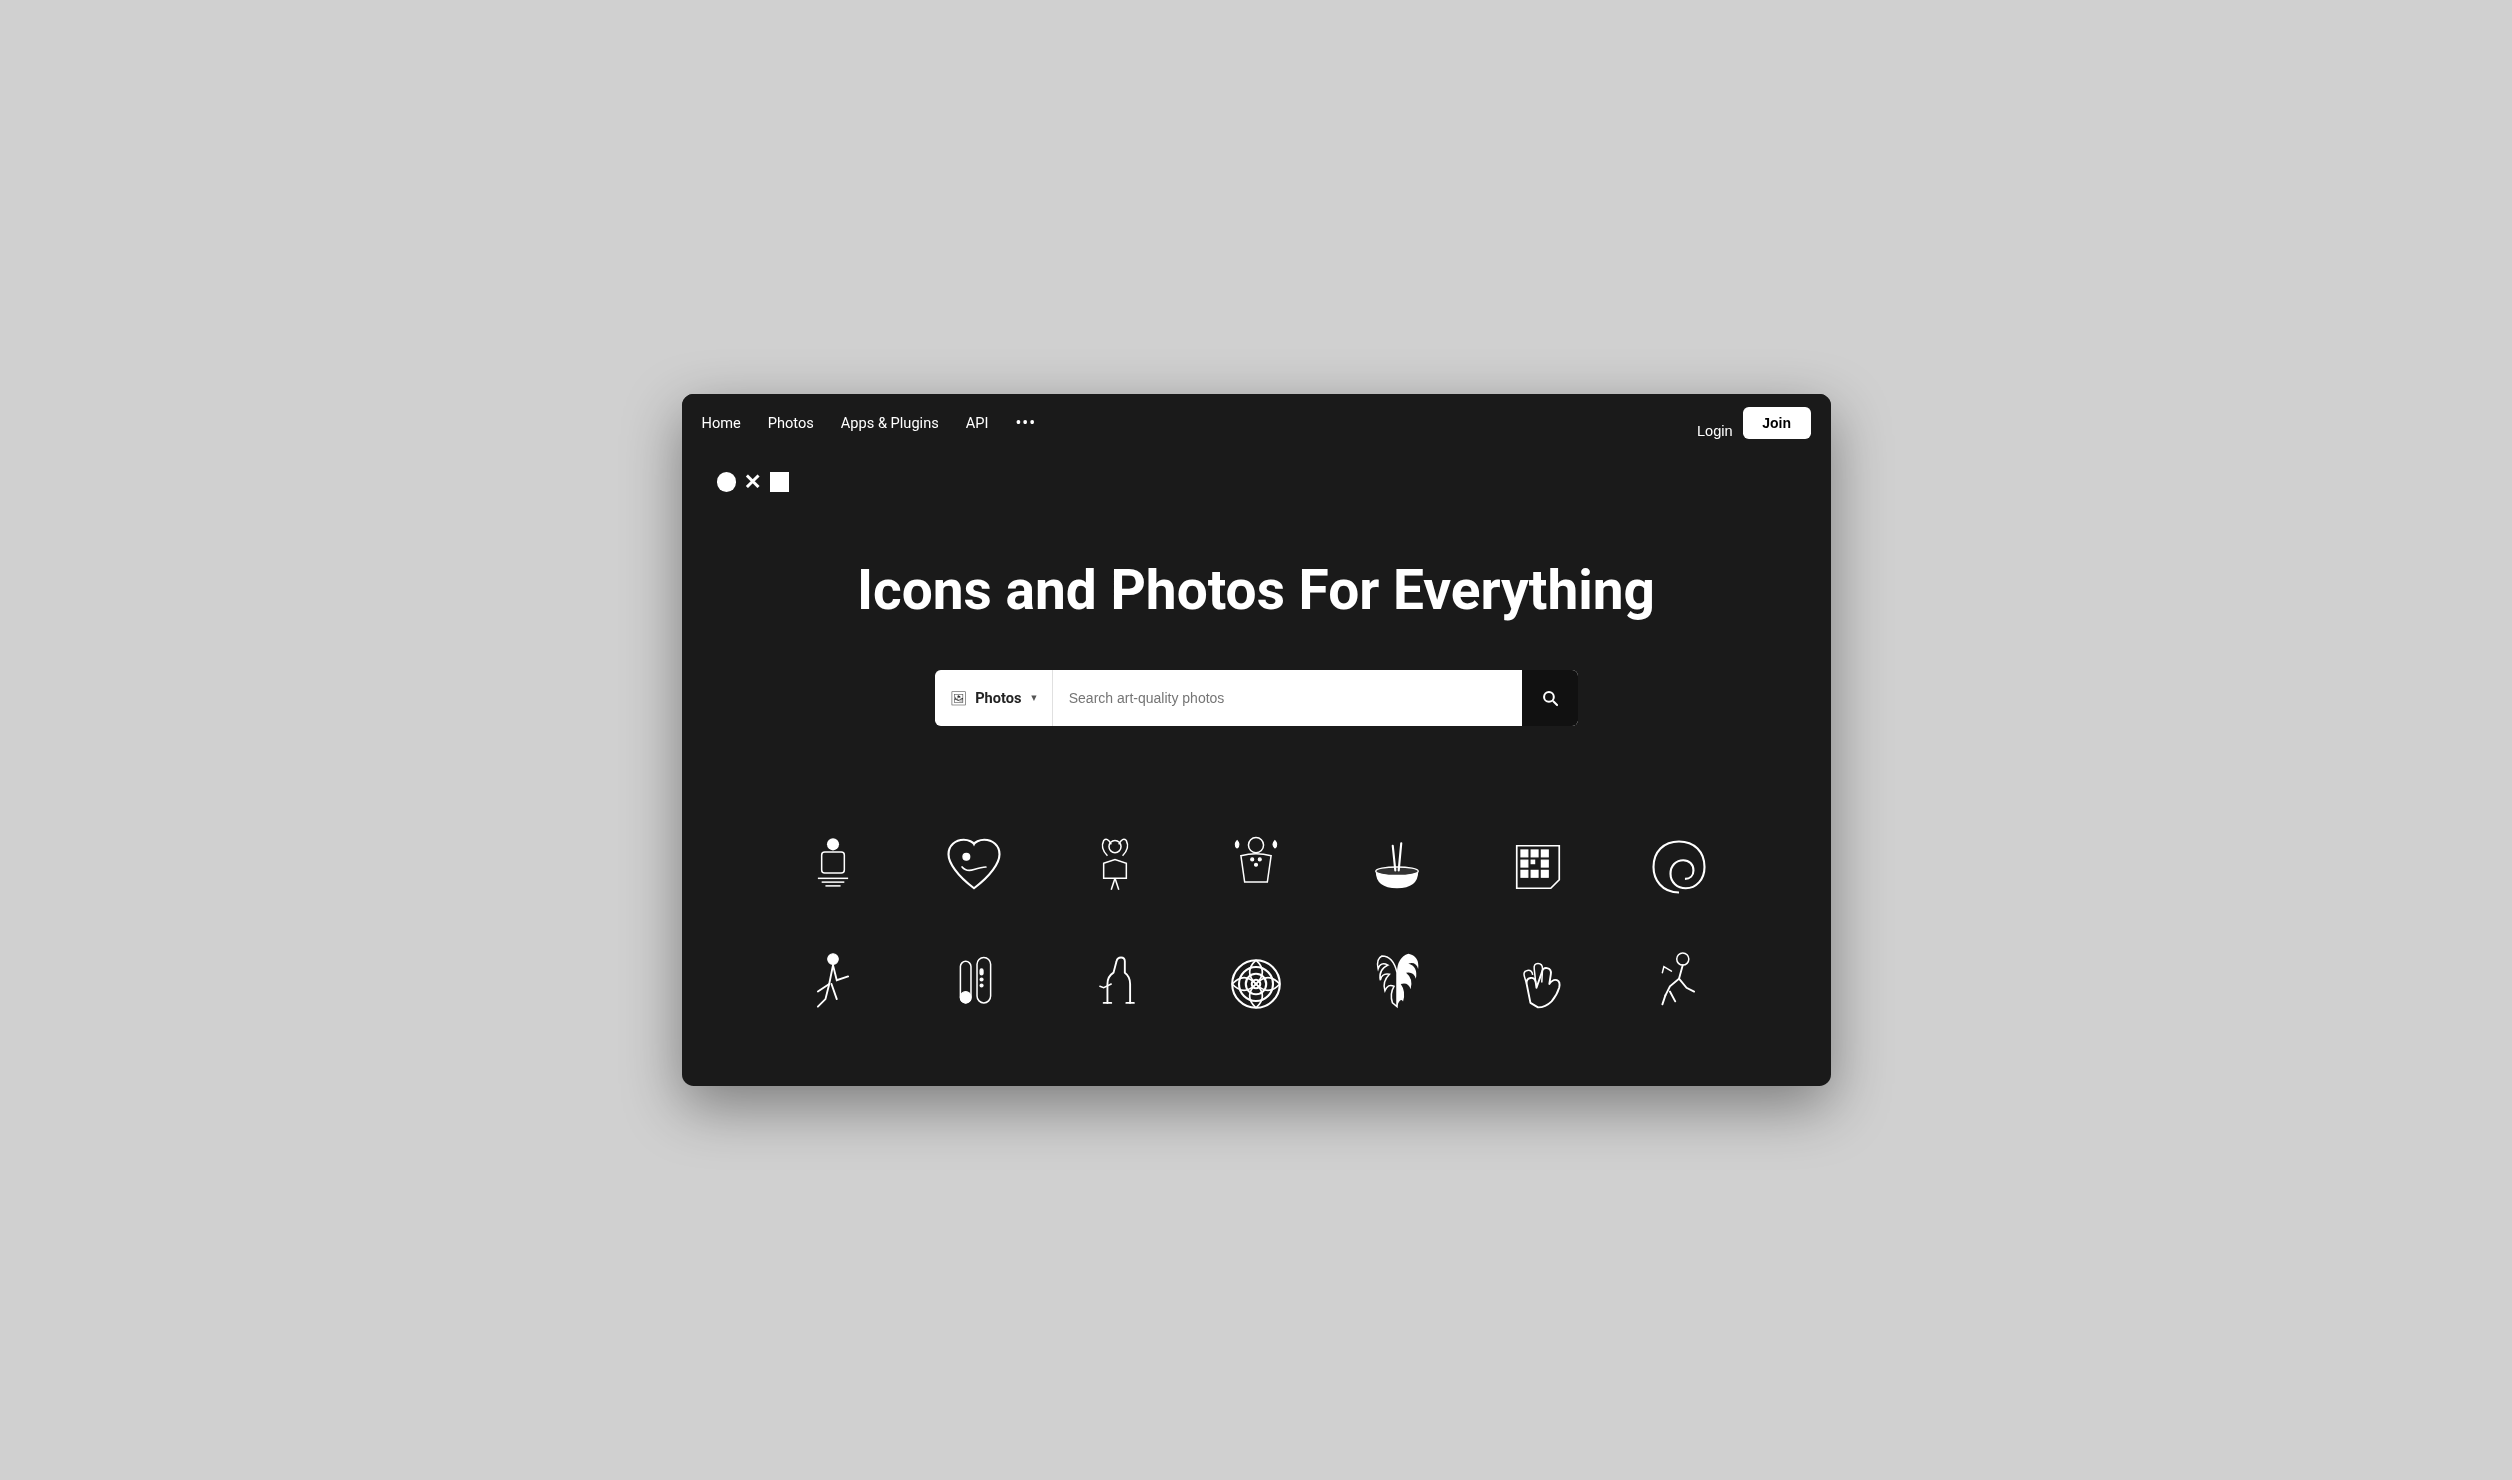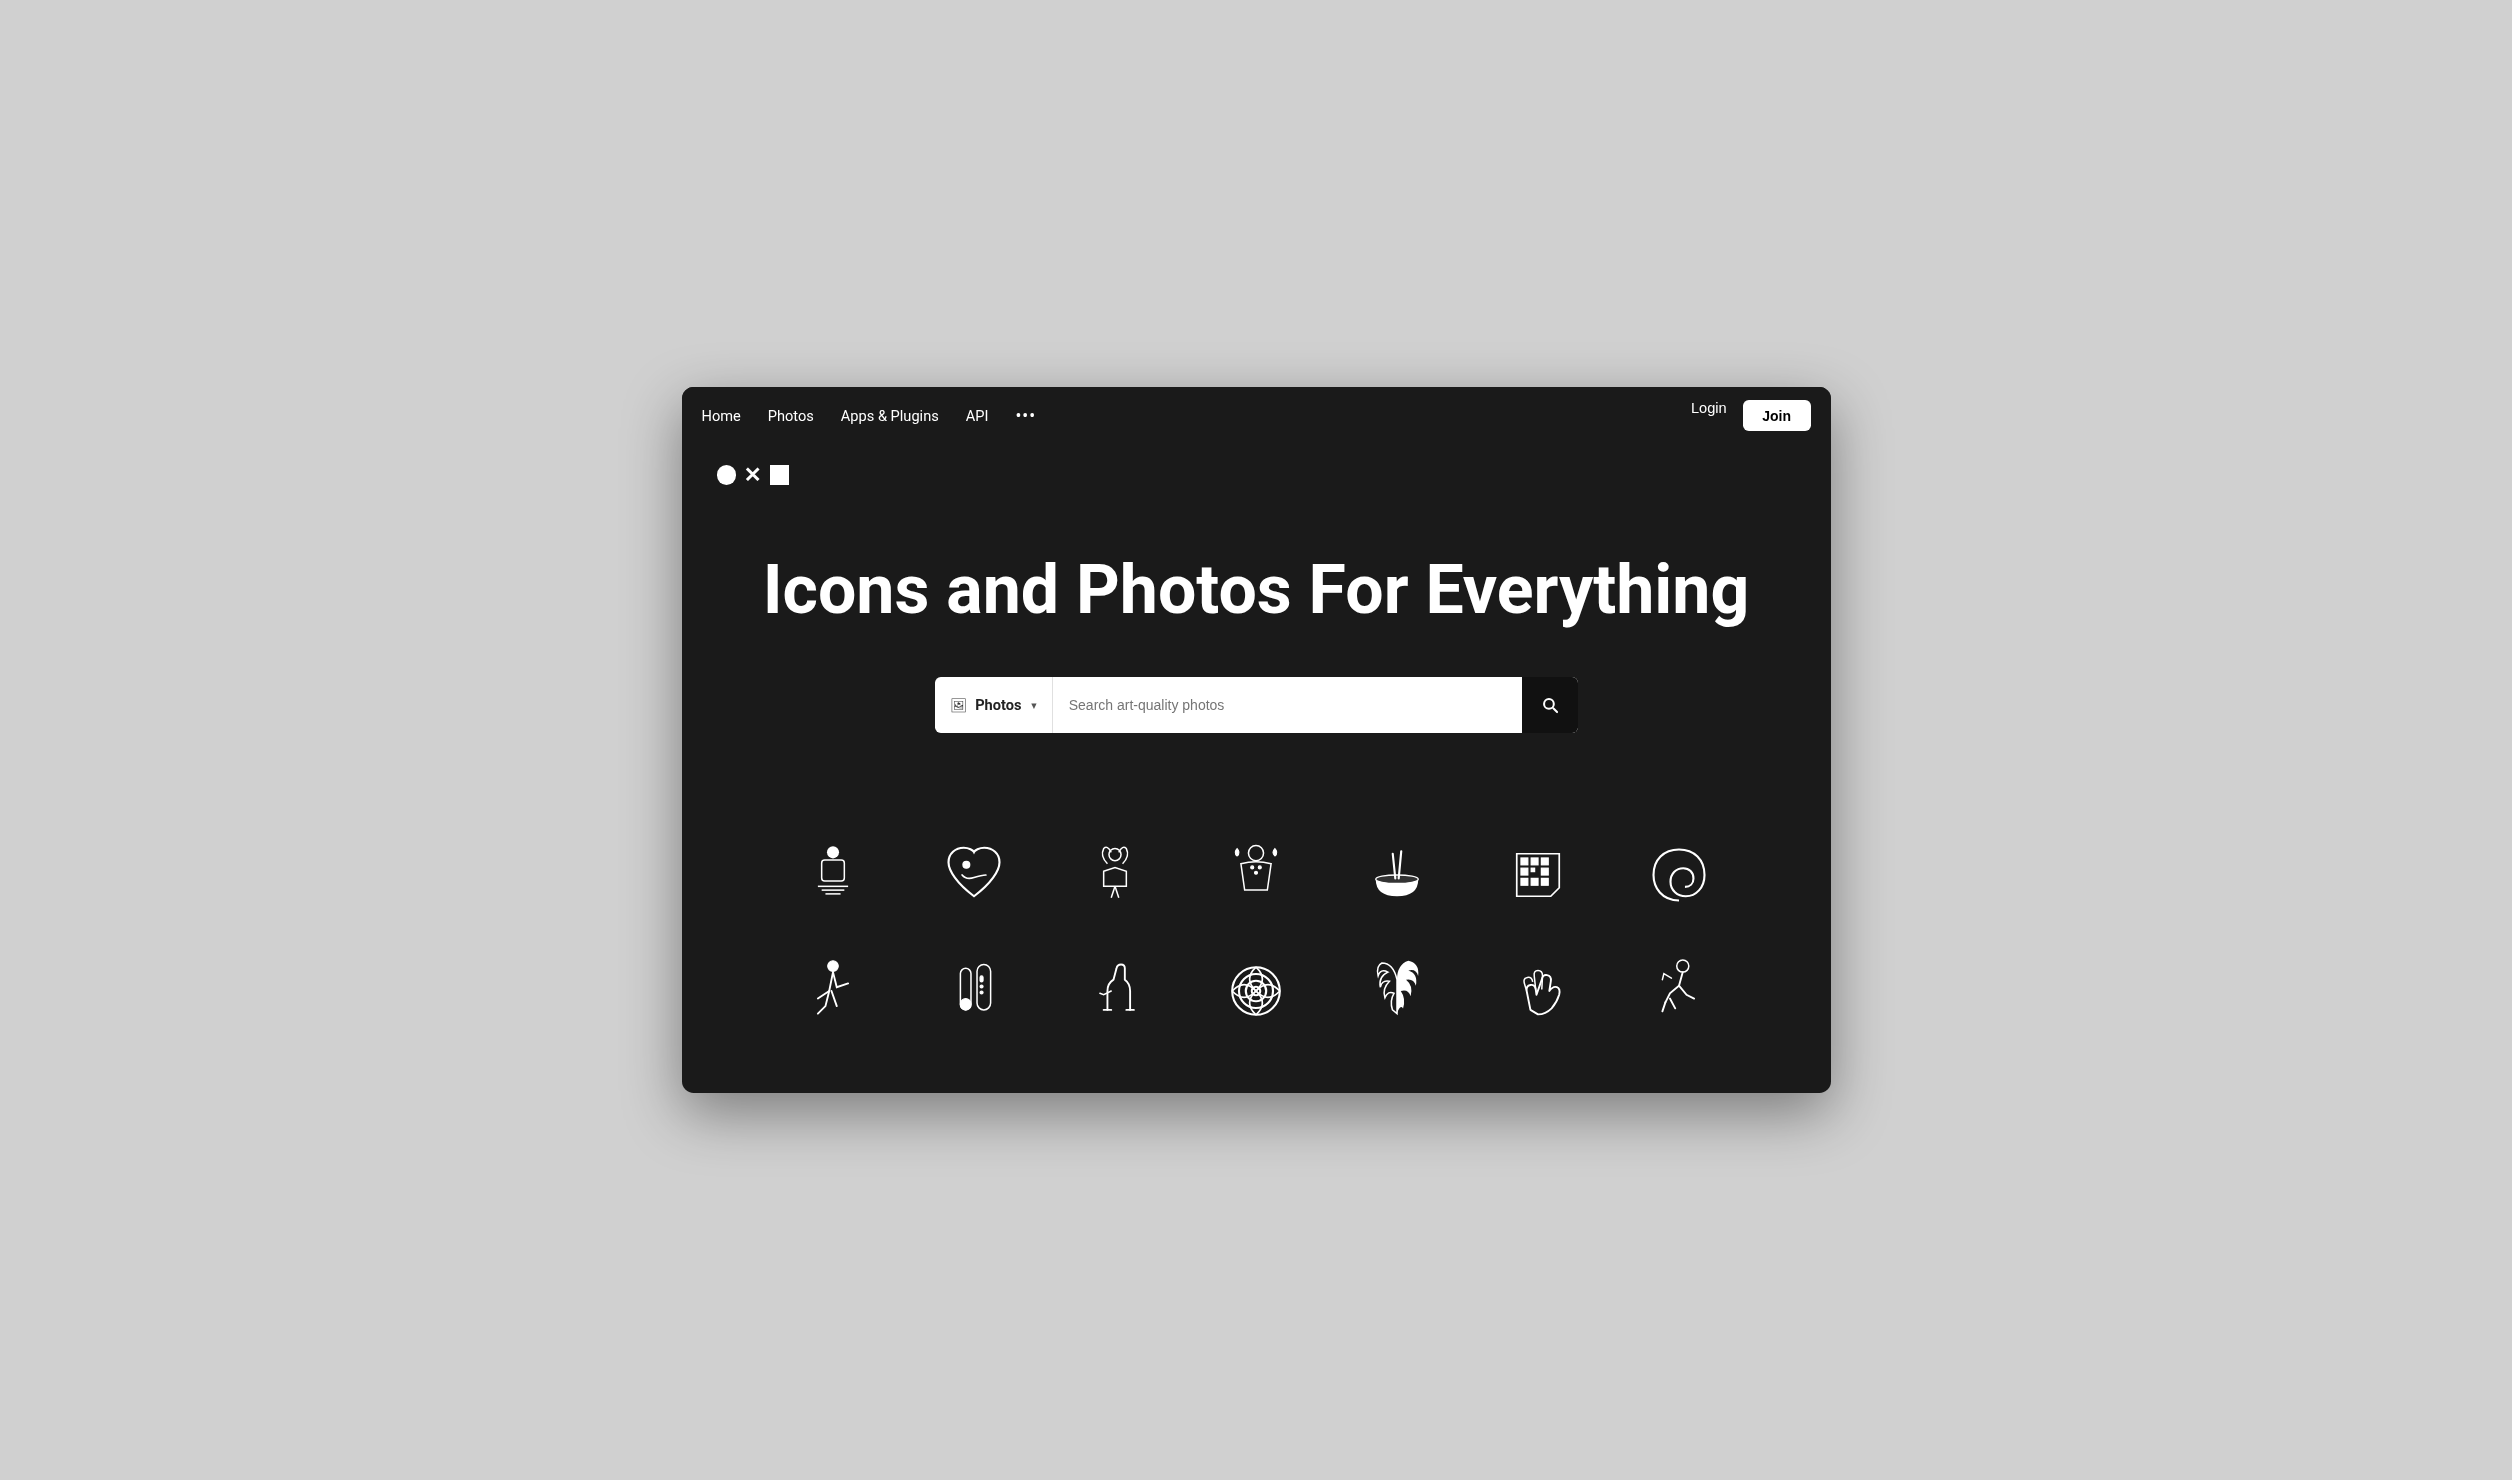--- a/index.html
+++ b/index.html
@@ -46,22 +46,22 @@
 
     .nav-dots {
       color: #ffffff;
       font-size: 17.5px;
       letter-spacing: 1px;
       cursor: pointer;
     }
 
     .nav-actions {
       display: flex;
-      align-items: flex-start;
-      gap: 16px;
+      align-items: flex-end;
+      gap: 10px;
     }
 
     .login-btn {
       color: #ffffff;
       font-size: 14.6px;
       background: none;
       border: none;
       cursor: pointer;
     }
 
@@ -108,21 +108,21 @@
     }
 
     
     .hero {
       text-align: center;
       padding: 58px 19.5px 39px;
     }
 
     .hero-title {
       color: #ffffff;
-      font-size: 68px;
+      font-size: 55px;
       font-weight: 700;
       line-height: 1.1;
       margin-bottom: 49px;
     }
 
     
     .search-container {
       display: flex;
       justify-content: center;
       margin-bottom: 49px;

